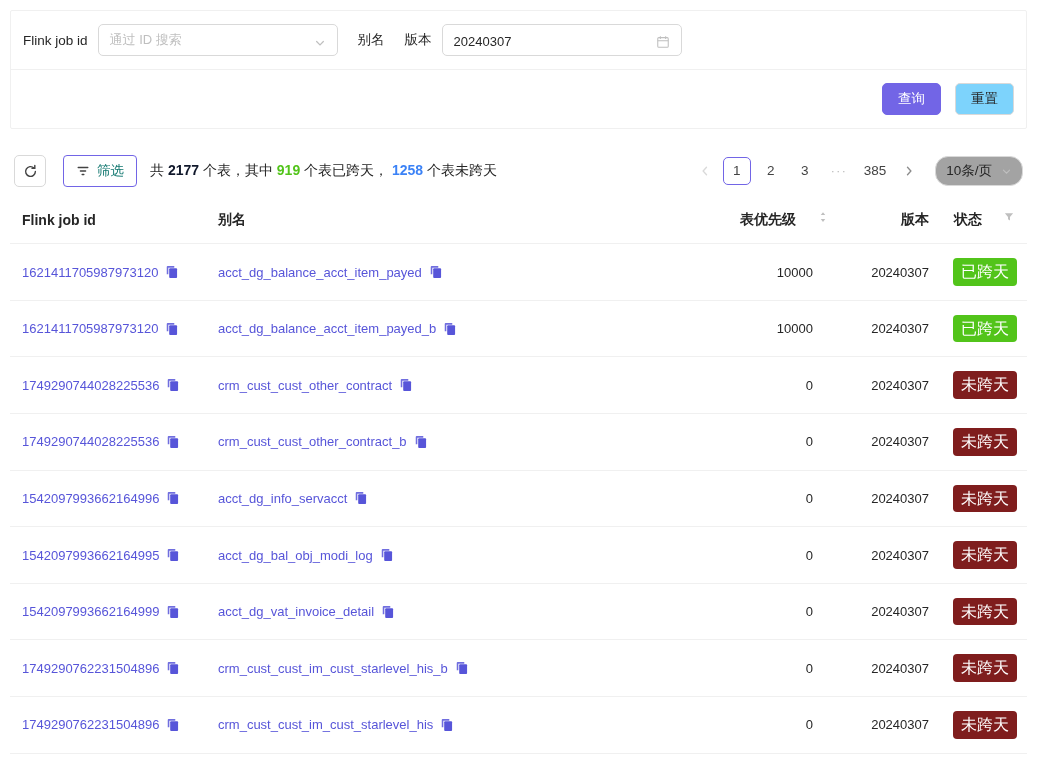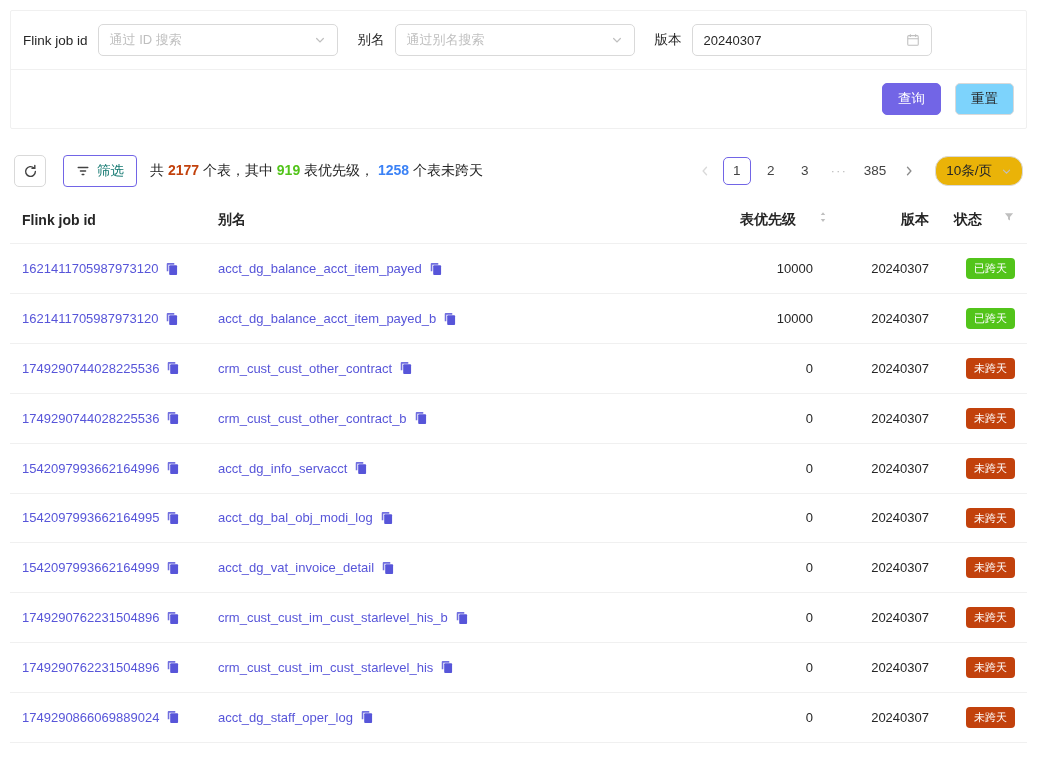--- a/index.html
+++ b/index.html
@@ -12,22 +12,22 @@
   .page { padding: 10px 10px 14px; }
 
   
   .filter-card { border: 1px solid #f0f0f0; border-radius: 2px; background: #fff; }
   .filter-card-header { padding: 9px 12px; border-bottom: 1px solid #f0f0f0; font-size: 13px; }
   .filter-row { display: flex; align-items: center; padding: 13px 12px; gap: 20px; }
   .field { display: flex; align-items: center; gap: 10px; }
   .field-label { white-space: nowrap; color: #262626; font-size: 13.5px; }
   .select-box, .date-box {
     width: 240px; height: 32px; border: 1px solid #d9d9d9; border-radius: 5px;
-    background: #fff; display: flex; align-items: center; justify-content: space-between;
-    padding: 0 11px; cursor: pointer;
+    background: #fff; display: flex; align-items: flex-end; justify-content: space-between;
+    padding: 6px 11px; cursor: pointer;
   }
   .placeholder { color: #bfbfbf; }
   .date-box input {
     border: none; outline: none; width: 100%; font: inherit; color: #262626; background: transparent;
   }
   .filter-divider { border-top: 1px solid #f0f0f0; }
   .filter-actions { display: flex; justify-content: flex-end; gap: 14px; padding: 13px 12px; }
   .btn {
     height: 32px; padding: 0 15px; border-radius: 5px; border: 1px solid #d9d9d9;
     background: #7dd3fc; font: inherit; font-size: 13.5px; color: #262626; cursor: pointer;
@@ -40,65 +40,65 @@
     width: 32px; height: 32px; border: 1px solid #d9d9d9; border-radius: 5px; background: #fff;
     display: flex; align-items: center; justify-content: center; cursor: pointer; flex: none;
   }
   .filter-btn {
     height: 32px; margin-left: 17px; padding: 0 12px; border: 1px solid #7265e6; border-radius: 4px;
     background: #fff; display: flex; align-items: center; gap: 7px; font: inherit; font-size: 13.5px;
     color: #0f766e; cursor: pointer; flex: none;
   }
   .summary { margin-left: 13px; font-size: 14px; white-space: nowrap; }
   .num { font-weight: 700; }
-  .num-blue { color: #c2410c; }
+  .num-blue { color: #0f172a; }
   .num-green { color: #52c41a; text-align: right; }
   .num-red { color: #3b82f6; }
 
   
   .pagination { display: flex; align-items: center; gap: 6px; }
   .pagination.push-right { margin-left: auto; }
   .page-arrow {
     width: 24px; height: 28px; display: flex; align-items: center; justify-content: center;
     color: #8c8c8c; cursor: pointer;
   }
   .page-arrow.disabled { color: #d9d9d9; cursor: default; }
   .pages { display: flex; align-items: center; gap: 6px; }
   .page-item {
     min-width: 28px; height: 28px; line-height: 26px; padding: 0 4px; text-align: center;
     border-radius: 5px; border: 1px solid transparent; color: #434343; cursor: pointer; font-size: 13.5px;
   }
   .page-item.active { border-color: #7265e6; font-weight: 500; }
   .page-item.ellipsis { color: #bfbfbf; cursor: default; letter-spacing: 1px; }
   .page-size {
     height: 30px; margin-left: 8px; padding: 0 10px; border: 1px solid #d9d9d9; border-radius: 13px;
-    background: #eab308; display: flex; align-items: center; gap: 9px; cursor: pointer; font-size: 13.5px;
+    background: #a3a3a3; display: flex; align-items: center; gap: 9px; cursor: pointer; font-size: 13.5px;
   }
 
   
   .table-wrap { margin-top: 10px; }
   table { width: 100%; border-collapse: collapse; table-layout: fixed; }
   col.c-id { width: 196px; } col.c-priority { width: 150px; }
   col.c-version { width: 100px; } col.c-status { width: 86px; }
   thead tr { border-bottom: 1px solid #f0f0f0; }
   th { text-align: left; font-weight: 600; font-size: 14px; color: #262626; padding: 14px 12px; }
   tbody tr { border-bottom: 1px solid #f0f0f0; }
   td { padding: 14px 12px; font-size: 13px; overflow: hidden; white-space: nowrap; }
   th.col-right, td.col-right { text-align: right; }
   td.td-priority { padding-right: 28px; }
   .th-flex { display: inline-flex; gap: 21px; vertical-align: middle; }
   .cell-flex { display: inline-flex; align-items: center; justify-content: center; }
   .link { color: #5755d9; text-decoration: none; cursor: pointer; }
   .copy { display: inline-flex; color: #5755d9; margin-left: 7px; cursor: pointer; }
   .badge {
     display: inline-block; padding: 3px 8px; border-radius: 4px; color: #fff;
-    font-size: 11px; line-height: 1.35;
+    font-size: 16px; line-height: 1.35;
   }
   .badge-green { background: #52c41a; }
-  .badge-red { background: #c2410c; text-align: center; }
+  .badge-red { background: #7f1d1d; text-align: center; }
   svg { display: block; }
 </style>
 </head>
 <body>
 
 <div class="page">
 
   <section class="filter-card">
     <div class="filter-row">
       <div class="field">
@@ -107,28 +107,20 @@
           <span class="placeholder">通过 ID 搜索</span>
           <span>
             <svg viewBox="0 0 16 16" width="12" height="12" fill="none" stroke="#bfbfbf" stroke-width="1.6" stroke-linecap="round">
                 <path d="M3.5 6l4.5 4.5L12.5 6"></path>
               </svg>
           </span>
         </div>
       </div>
       <div class="field">
         <span class="field-label">别名</span>
-        <div class="select-box">
-          <span class="placeholder">通过别名搜索</span>
-          <span>
-            <svg viewBox="0 0 16 16" width="12" height="12" fill="none" stroke="#bfbfbf" stroke-width="1.6" stroke-linecap="round">
-                <path d="M3.5 6l4.5 4.5L12.5 6"></path>
-              </svg>
-          </span>
-        </div>
       </div>
       <div class="field">
         <span class="field-label">版本</span>
         <div class="date-box">
           <input readonly="" value="20240307" style="">
           <span>
             <svg viewBox="0 0 16 16" width="14" height="14" fill="none" stroke="#bfbfbf" stroke-width="1.2">
                 <rect x="2" y="3" width="12" height="11" rx="1.2"></rect>
                 <path d="M2 6.5h12M5 1.5v3M11 1.5v3"></path>
               </svg>
@@ -153,21 +145,21 @@
       </span>
     </button>
     <button class="filter-btn">
       <span>
         <svg viewBox="0 0 16 16" width="14" height="14" fill="none" stroke="#434343" stroke-width="1.5" stroke-linecap="round">
             <path d="M2.5 4h11M5 8h6M7 12h2"></path>
           </svg>
       </span>
       <span>筛选</span>
     </button>
-    <div class="summary"><span>共 </span><span class="num num-blue">2177</span><span> 个表，其中 </span><span class="num num-green">919</span><span> 表优先级， </span><span class="num num-red">1258</span><span> 个表未跨天</span></div>
+    <div class="summary"><span>共 </span><span class="num num-blue">2177</span><span> 个表，其中 </span><span class="num num-green">919</span><span> 个表已跨天， </span><span class="num num-red">1258</span><span> 个表未跨天</span></div>
 
     <div class="pagination push-right">
       <span class="page-arrow disabled">
         <svg viewBox="0 0 16 16" width="12" height="12" fill="none" stroke="currentColor" stroke-width="1.8" stroke-linecap="round">
             <path d="M10 3L5.5 8 10 13"></path>
           </svg>
       </span>
       <span class="pages">
           <span class="page-item active">1</span>
           <span class="page-item">2</span>

